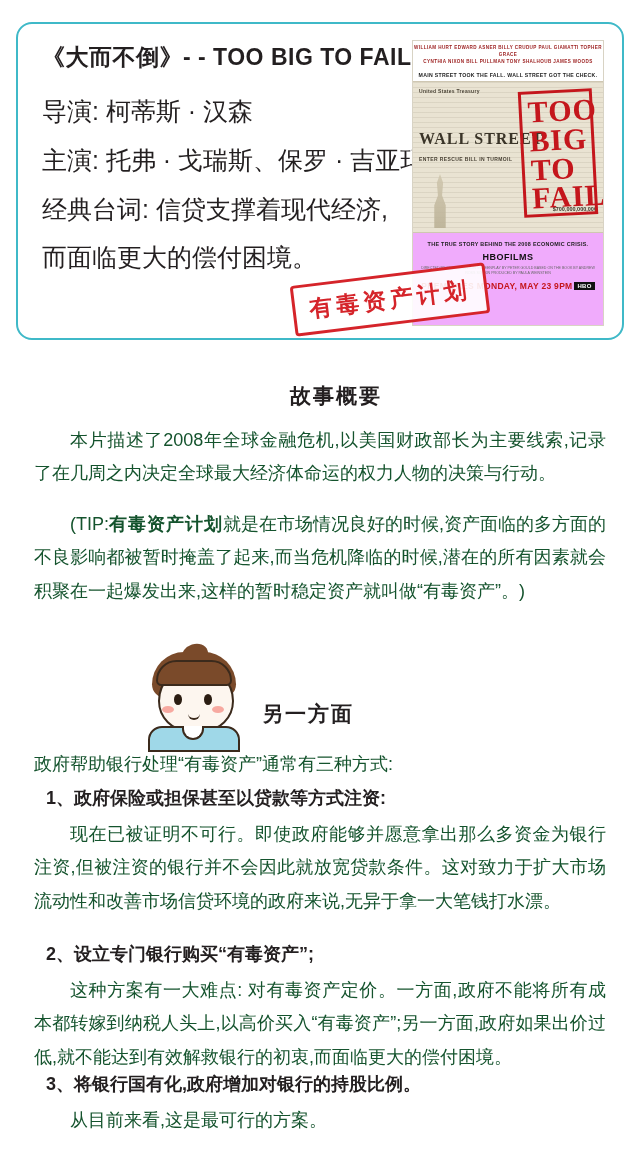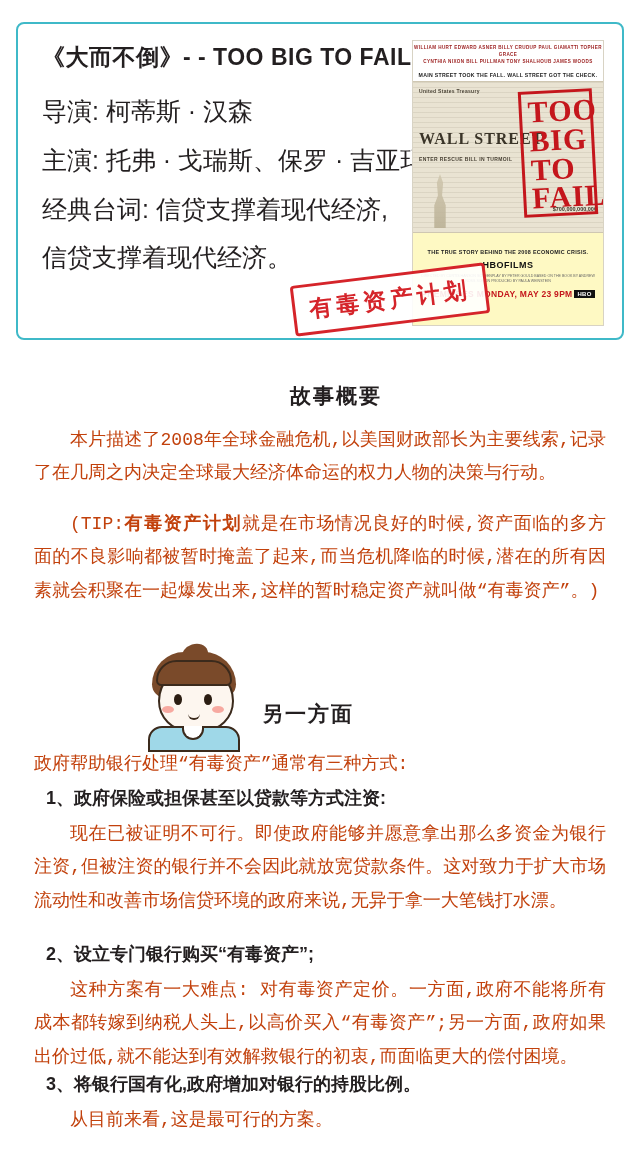--- a/index.html
+++ b/index.html
@@ -18,21 +18,21 @@
 
   
   .card {
     position: absolute;
     left: 16px;
     top: 22px;
     width: 608px;
     height: 318px;
     box-sizing: border-box;
     border: 2px solid #3fb9c8;
-    border-radius: 8px;
+    border-radius: 16px;
     background: #ffffff;
   }
   .card-inner {
     position: absolute;
     left: 24px;
     top: 18px;
     width: 360px;
   }
   .film-title {
     font-size: 23px;
@@ -152,24 +152,24 @@
   }
   .poster-amount {
     position: absolute;
     right: 6px;
     bottom: 20px;
     font-size: 5.5px;
     color: #3a3428;
     font-weight: bold;
   }
   .poster-bottom {
-    background: #fef9c3;
+    background: #f0abfc;
     height: 94px;
     text-align: center;
-    padding-top: 16px;
+    padding-top: 8px;
     box-sizing: border-box;
   }
   .poster-line1 {
     font-size: 5.4px;
     color: #222;
     font-weight: bold;
     letter-spacing: .3px;
   }
   .poster-hbo {
     font-size: 9px;
@@ -230,22 +230,21 @@
   #story-title { position: absolute; left: 0; top: 382px; width: 640px; padding-left: 16px; }
 
   .body-text {
     position: absolute;
     left: 34px;
     width: 572px;
     font-size: 18px;
     line-height: 1.85;
     text-align: justify;
     text-justify: inter-ideograph;
-    color: #c2410c;
-    font-family: Liberation Mono, monospace;
+    color: #14532d;
   }
   #story-p1 { top: 424px; }
   #story-p2 { top: 508px; }
   .indent { text-indent: 2em; }
   .bold-red-word { font-weight: bold; letter-spacing: 1px; }
 
   
   .boy {
     position: absolute;
     left: 138px;
@@ -318,21 +317,21 @@
 </style>
 </head>
 <body>
 
 <div class="card">
   <div class="card-inner">
     <div class="film-title">《大而不倒》- - TOO BIG TO FAIL</div>
     <div class="film-line">导演: 柯蒂斯 · 汉森</div>
     <div class="film-line">主演: 托弗 · 戈瑞斯、保罗 · 吉亚玛提</div>
     <div class="film-line">经典台词: 信贷支撑着现代经济,</div>
-    <div class="film-line">信贷支撑着现代经济。</div>
+    <div class="film-line">而面临更大的偿付困境。</div>
   </div>
 
   <div class="poster">
     <div class="poster-top">
       <div class="poster-cast">WILLIAM HURT   EDWARD ASNER   BILLY CRUDUP   PAUL GIAMATTI   TOPHER GRACE</div>
       <div class="poster-cast">CYNTHIA NIXON   BILL PULLMAN   TONY SHALHOUB   JAMES WOODS</div>
       <div class="poster-tag">MAIN STREET TOOK THE FALL. WALL STREET GOT THE CHECK.</div>
     </div>
     <div class="poster-mid">
       <div class="paper-lines"></div>

